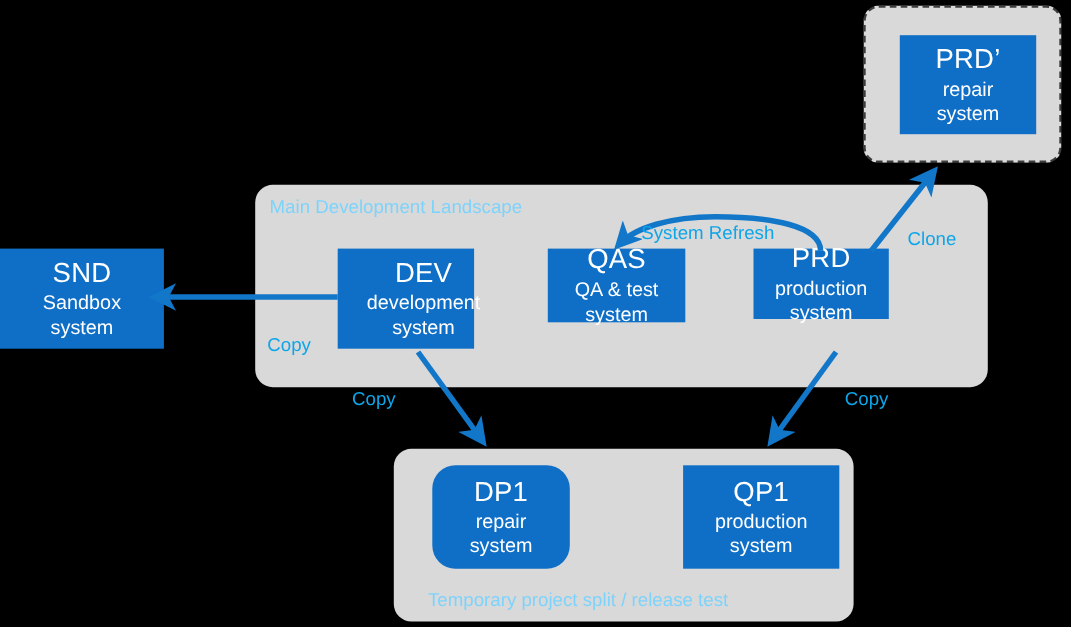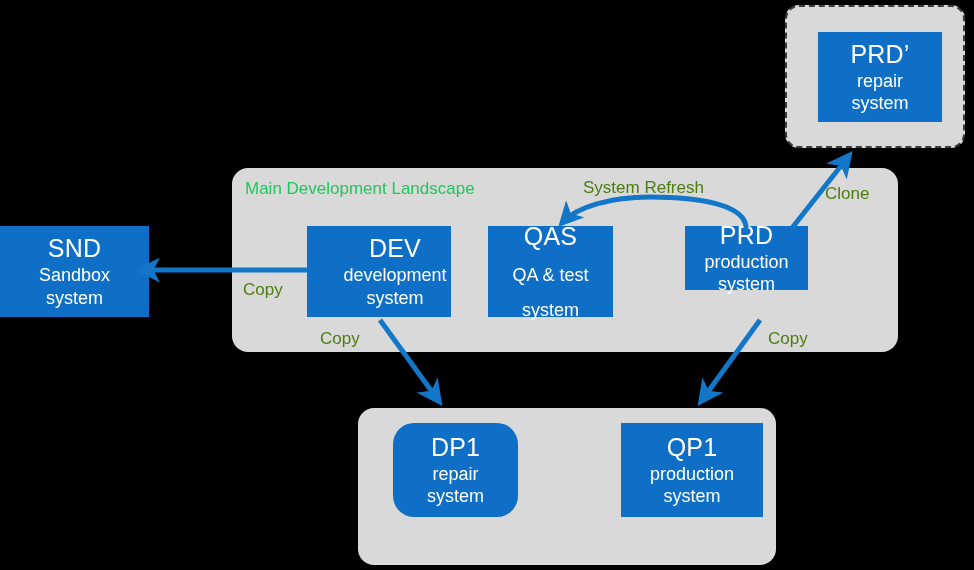--- a/index.html
+++ b/index.html
@@ -28,21 +28,21 @@
     box-sizing: border-box;
   }
   .group.dashed {
     background: #d9d9d9;
     border: 2px dashed #3c3c3c;
     border-radius: 14px;
   }
 
   .group-title {
     position: absolute;
-    color: #22c55e;
+    color: #7dd3fc;
     font-size: 17px;
     line-height: 20px;
     white-space: nowrap;
   }
 
   
   .sysbox {
     position: absolute;
     background: #0f6fc6;
     color: #ffffff;
@@ -70,24 +70,25 @@
     left: 0;
     top: 0;
     width: 974px;
     height: 570px;
     pointer-events: none;
   }
 
   
   .alabel {
     position: absolute;
-    color: #4d7c0f;
+    color: #0ea5e9;
     font-size: 17px;
     line-height: 20px;
     white-space: nowrap;
+    margin-top: 24px;
   }
 </style>
 </head>
 <body>
 
 <div id="stage">
 
   <div class="group dashed" style="left:785px; top:5px; width:180px; height:143px;">
   </div>
 
@@ -101,27 +102,27 @@
   </div>
 
   <div class="group-title" style="left:245px; top:179px;">Main Development Landscape</div>
 
   <div class="sysbox" style="left:0px; top:226px; width:149px; height:91px;">
     <div class="sid">SND</div>
     <div class="sdesc">Sandbox</div>
     <div class="sdesc">system</div>
   </div>
 
-  <div class="sysbox" style="left:307px; top:226px; width:144px; height:91px;padding-left:32px;">
+  <div class="sysbox" style="left:307px; top:226px; width:124px; height:91px;padding-left:32px;">
     <div class="sid">DEV</div>
     <div class="sdesc">development</div>
     <div class="sdesc">system</div>
   </div>
 
-  <div class="sysbox" style="left:488px; top:226px; width:125px; height:91px;gap:12px;">
+  <div class="sysbox" style="left:498px; top:226px; width:125px; height:67px;">
     <div class="sid">QAS</div>
     <div class="sdesc">QA &amp; test</div>
     <div class="sdesc">system</div>
   </div>
 
   <div class="sysbox" style="left:685px; top:226px; width:123px; height:64px;">
     <div class="sid">PRD</div>
     <div class="sdesc">production</div>
     <div class="sdesc">system</div>
   </div>
@@ -134,20 +135,21 @@
     <div class="sdesc">repair</div>
     <div class="sdesc">system</div>
   </div>
 
   <div class="sysbox" style="left:621px; top:423px; width:142px; height:94px;">
     <div class="sid">QP1</div>
     <div class="sdesc">production</div>
     <div class="sdesc">system</div>
   </div>
 
+  <div class="group-title" style="left:389px; top:536px;">Temporary project split / release test</div>
 
   <svg id="arrows" viewBox="0 0 974 570">
     <defs>
       <marker id="head" markerWidth="5" markerHeight="5" refX="3.6" refY="2.5" orient="auto" markerUnits="strokeWidth">
         <path d="M0,0 L5,2.5 L0,5 L1.3,2.5 Z" fill="#1277c9"></path>
       </marker>
       <marker id="head2" markerWidth="5.2" markerHeight="5.2" refX="3.7" refY="2.6" orient="auto" markerUnits="strokeWidth">
         <path d="M0,0 L5.2,2.6 L0,5.2 L1.4,2.6 Z" fill="#1277c9"></path>
       </marker>
     </defs>

